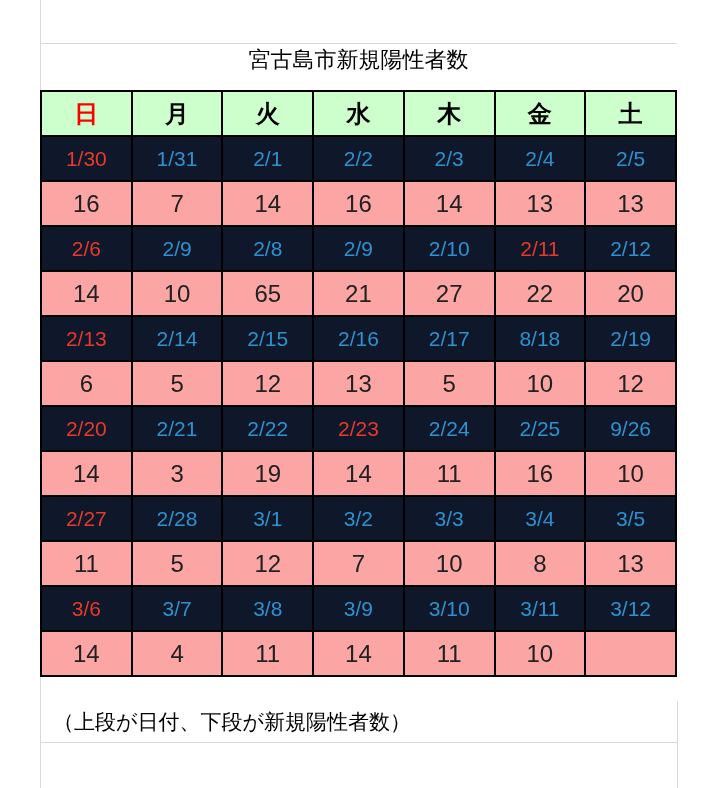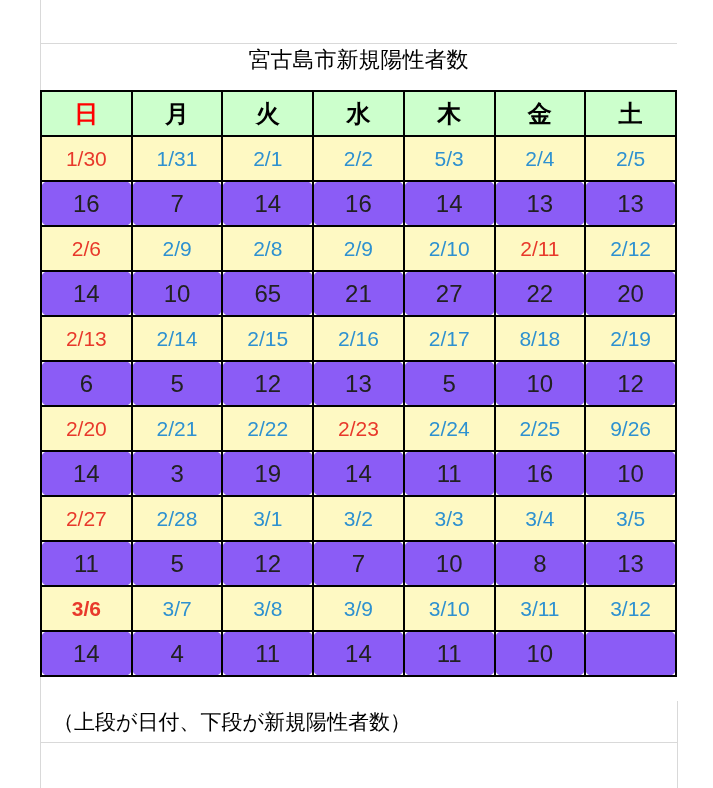--- a/index.html
+++ b/index.html
@@ -16,22 +16,22 @@
 
   .title{position:absolute;left:40px;top:43px;width:637px;height:34px;
          display:flex;align-items:center;justify-content:center;
          font-size:22px;color:#000;}
 
   table.cal{position:absolute;left:40px;top:90px;width:637px;
             border-collapse:collapse;table-layout:fixed;}
   table.cal td{border:2px solid #000;text-align:center;vertical-align:middle;
                padding:0;overflow:hidden;}
   tr.r-day td{height:43px;background:#ccffcc;font-size:24px;font-weight:bold;}
-  tr.r-date td{height:43px;background:#fef9c3;font-size:21px;}
-  tr.r-count td{height:43px;background:#8b5cf6;font-size:24px;color:#212121;border-radius:8px;}
+  tr.r-date td{height:43px;background:#0f172a;font-size:21px;}
+  tr.r-count td{height:43px;background:#fca5a5;font-size:24px;color:#212121;}
 
   .footnote{position:absolute;left:40px;top:701px;width:637px;height:41px;
             display:flex;align-items:center;padding-left:13px;box-sizing:border-box;
             font-size:21px;color:#000;}
 </style>
 </head>
 <body>
 
 <div class="canvas">
 
@@ -52,21 +52,21 @@
         <td style="color: rgb(0, 0, 0);">木</td>
         <td style="color: rgb(0, 0, 0);">金</td>
         <td style="color: rgb(0, 0, 0);">土</td>
       </tr>
 
       <tr class="r-date">
         <td style="color: rgb(232, 57, 43);">1/30</td>
         <td style="color: rgb(46, 145, 208);">1/31</td>
         <td style="color: rgb(46, 145, 208);">2/1</td>
         <td style="color: rgb(46, 145, 208);">2/2</td>
-        <td style="color: rgb(46, 145, 208);">5/3</td>
+        <td style="color: rgb(46, 145, 208);">2/3</td>
         <td style="color: rgb(46, 145, 208);">2/4</td>
         <td style="color: rgb(46, 145, 208);">2/5</td>
       </tr>
       <tr class="r-count">
         <td>16</td>
         <td>7</td>
         <td>14</td>
         <td>16</td>
         <td>14</td>
         <td>13</td>
@@ -143,21 +143,21 @@
         <td>11</td>
         <td>5</td>
         <td>12</td>
         <td>7</td>
         <td>10</td>
         <td>8</td>
         <td>13</td>
       </tr>
 
       <tr class="r-date">
-        <td style="color: rgb(232, 57, 43); font-weight: bold;">3/6</td>
+        <td style="color: rgb(232, 57, 43);">3/6</td>
         <td style="color: rgb(46, 145, 208);">3/7</td>
         <td style="color: rgb(46, 145, 208);">3/8</td>
         <td style="color: rgb(46, 145, 208);">3/9</td>
         <td style="color: rgb(46, 145, 208);">3/10</td>
         <td style="color: rgb(46, 145, 208);">3/11</td>
         <td style="color: rgb(46, 145, 208);">3/12</td>
       </tr>
       <tr class="r-count">
         <td>14</td>
         <td>4</td>

